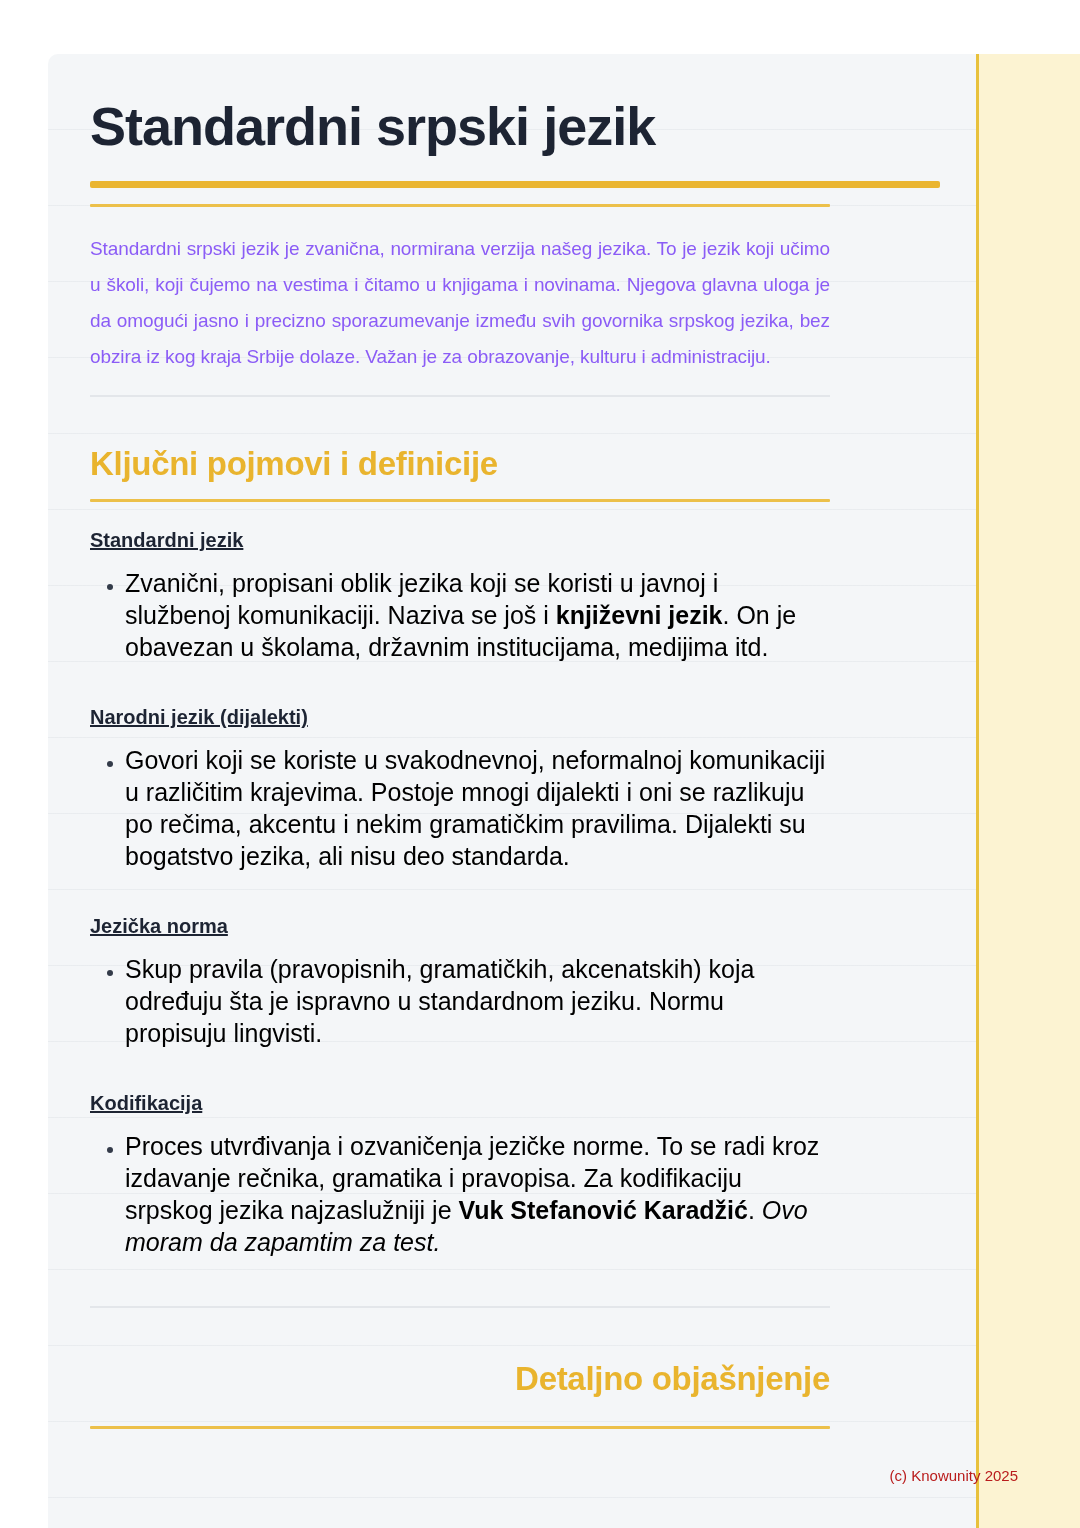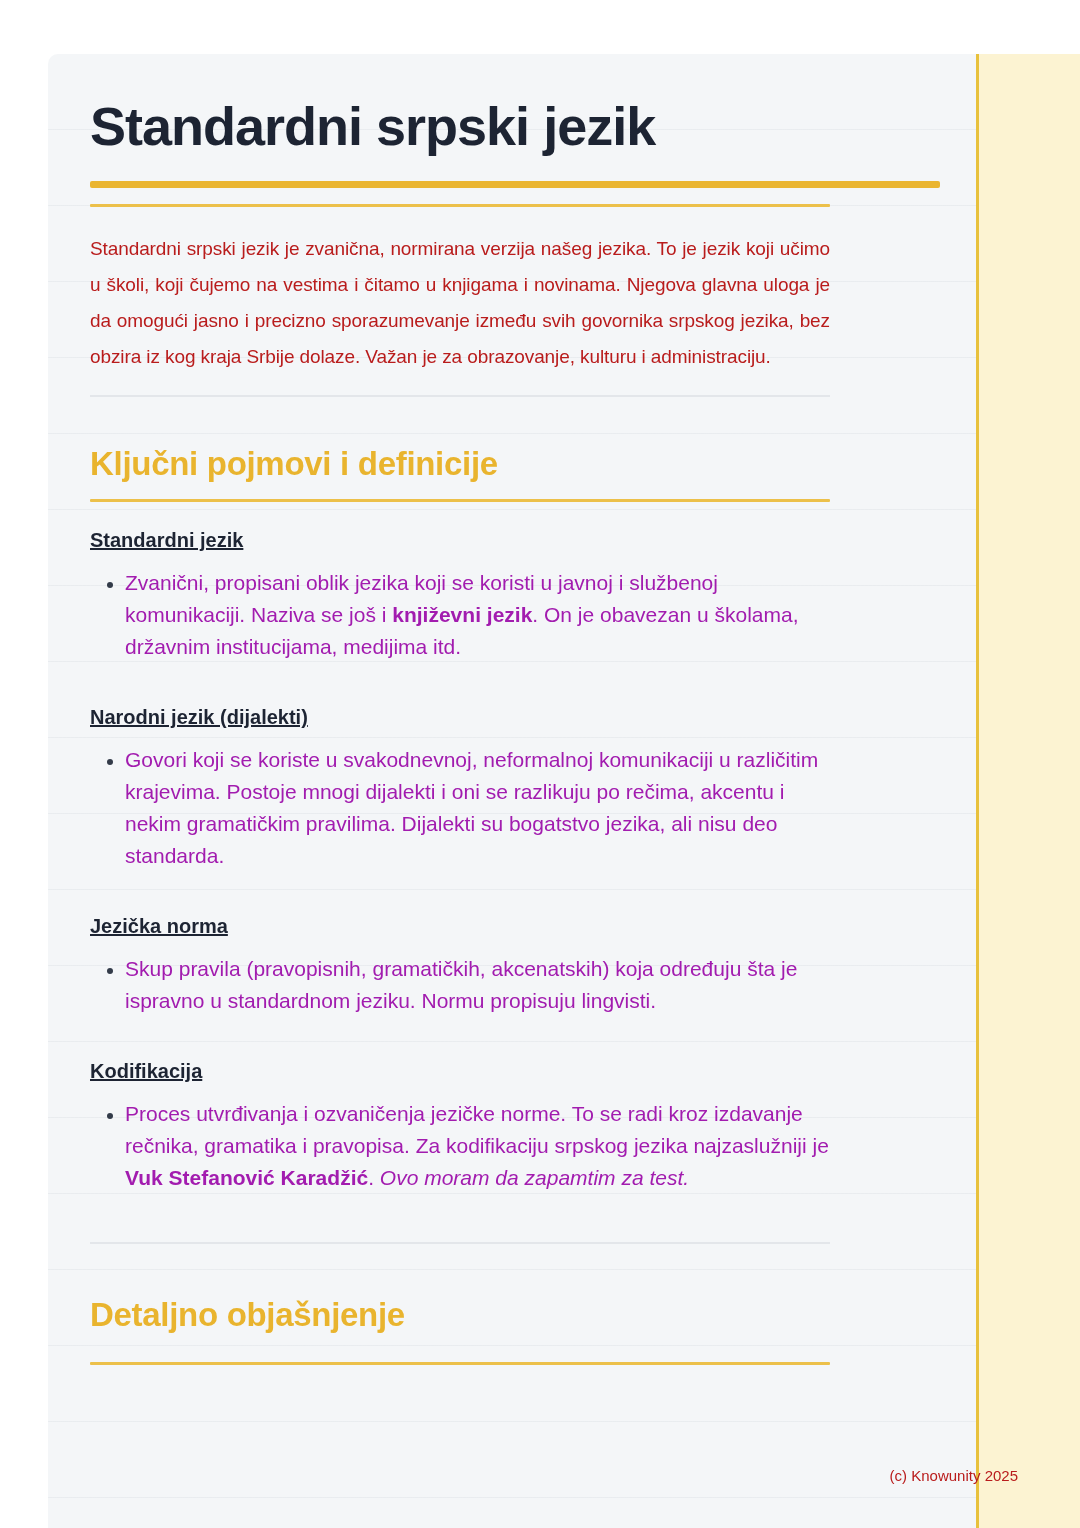--- a/index.html
+++ b/index.html
@@ -48,33 +48,33 @@
     background: #eab531; border-radius: 2px;
   }
 
   .sec-heading {
     font-size: 33px; line-height: 38px;
     font-weight: 800; letter-spacing: -0.3px;
     color: #e9b42e;
   }
   .sec-heading.intro   { margin-top: 57px; }
   .sec-heading.defs    { margin-top: 48px; }
-  .sec-heading.details { margin-top: 52px; }
+  .sec-heading.details { margin-top: 52px; text-align: right; }
 
   .sec-rule {
     margin-top: 16px;
     width: 740px; height: 3px;
     background: #ecc04a; border-radius: 1px;
   }
   .sec-rule.last { margin-top: 28px; }
 
   .intro-par {
     margin-top: 24px;
     font-size: 19px; line-height: 36px; letter-spacing: -0.1px;
-    color: #b91c1c;
+    color: #8b5cf6;
     text-align: justify;
   }
 
   .divider {
     width: 740px; height: 2px; background: #e3e6ea;
   }
   .divider.d1 { margin-top: 20px; }
   .divider.d2 { margin-top: 48px; }
 
   .term {
@@ -84,22 +84,22 @@
     text-decoration: underline;
   }
   .term.first { margin-top: 26px; }
 
   ul.blist {
     margin-top: 14px;
     padding-left: 35px;
     list-style: disc outside;
   }
   ul.blist li {
-    font-size: 21px; line-height: 32px;
-    color: #a21caf;
+    font-size: 25px; line-height: 32px;
+    color: #000000;
   }
   ul.blist li::marker { color: #333b49; font-size: 19px; }
 
   .b { font-weight: 700; }
   .i { font-style: italic; }
 
   .footer-credit {
     position: absolute; right: 62px; bottom: 44px;
     font-size: 15px; color: #b91c1c;
   }

